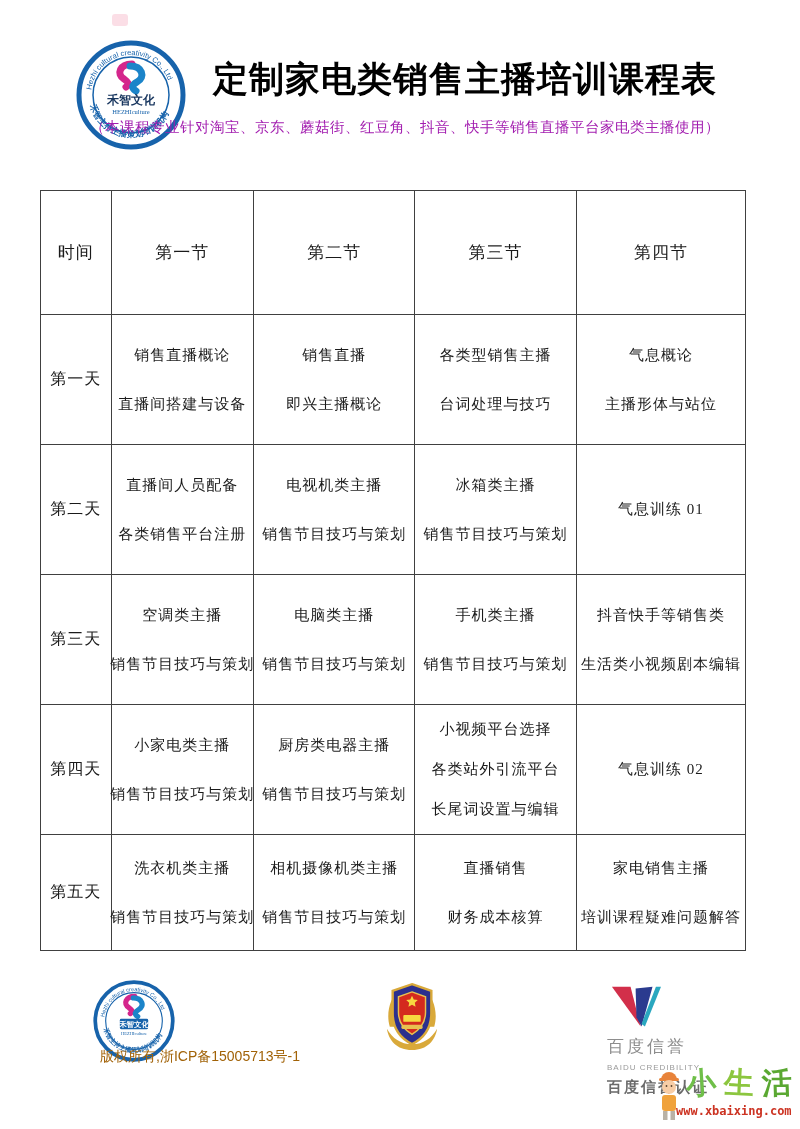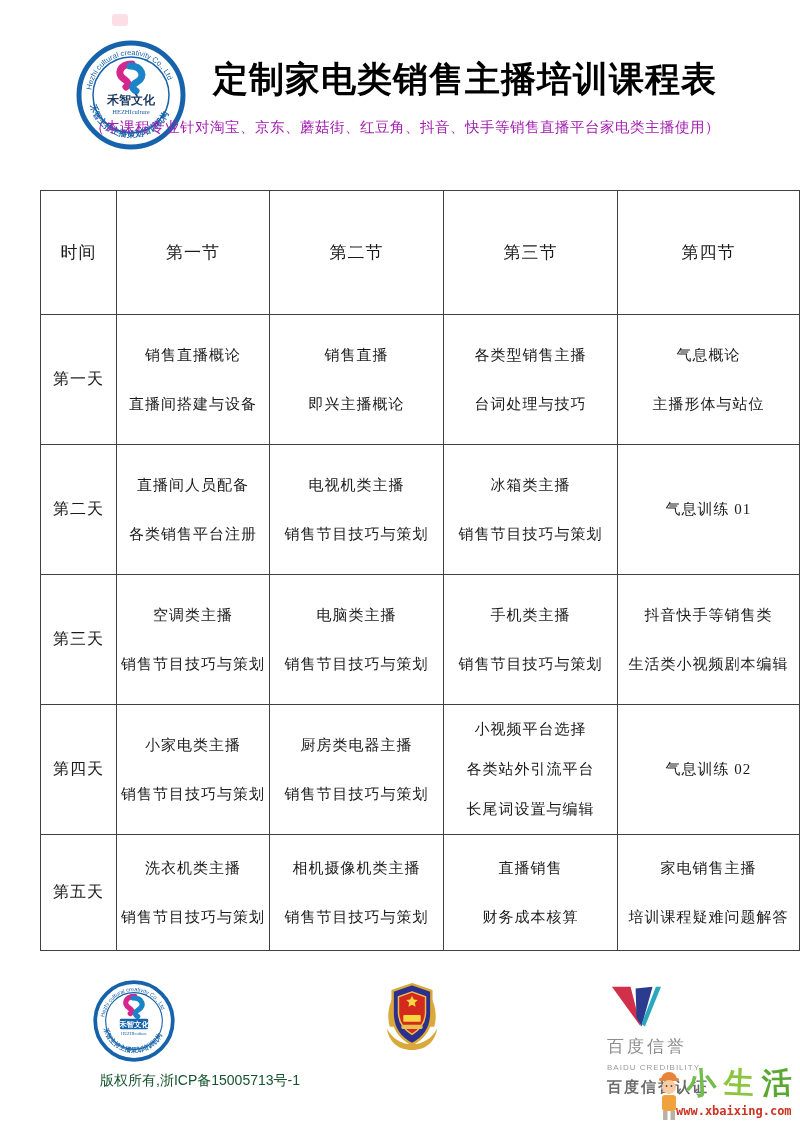--- a/index.html
+++ b/index.html
@@ -14,39 +14,39 @@
     font-size:35px;font-weight:bold;color:#000;letter-spacing:1px;
   }
   .page-subtitle{
     position:absolute;left:55px;top:118px;width:700px;text-align:center;
     font-size:14.5px;color:#a21caf;letter-spacing:.5px;
   }
   .artifact{position:absolute;left:112px;top:14px;width:16px;height:12px;
     background:#f9ccd8;opacity:.65;border-radius:3px;}
   
   table.course{
-    position:absolute;left:40px;top:190px;width:760px;
+    position:absolute;left:40px;top:190px;width:706px;
     border-collapse:collapse;table-layout:fixed;
   }
   table.course th,table.course td{
     border:1px solid #404040;text-align:center;vertical-align:middle;
     font-weight:normal;padding:0;
   }
   table.course thead tr{height:124px;}
   table.course tbody tr{height:130px;}
   table.course tbody tr:last-child{height:116px;}
   .hdr{font-size:17px;font-weight:bold;letter-spacing:1px;}
   .day{font-size:16px;font-weight:600;letter-spacing:1px;}
   .cell-lines{display:flex;flex-direction:column;align-items:center;justify-content:center;gap:30px;}
   .cell-lines.n3{gap:21px;}
   .cell-lines .line{font-size:15px;letter-spacing:1px;white-space:nowrap;}
   
   .footer-logo{position:absolute;left:93px;top:980px;width:82px;height:82px;}
-  .copyright{position:absolute;left:70px;top:1072px;width:260px;text-align:center;
-    font-size:14px;color:#14532d;font-family:"Liberation Sans",sans-serif;}
+  .copyright{position:absolute;left:70px;top:1048px;width:260px;text-align:center;
+    font-size:14px;color:#a16207;font-family:"Liberation Sans",sans-serif;}
   .police-badge{position:absolute;left:383px;top:980px;width:58px;height:76px;}
   .police-text{position:absolute;left:300px;top:1059px;width:240px;text-align:center;
     font-size:15px;font-weight:bold;color:#111;font-family:"Liberation Sans",sans-serif;}
   .baidu-block{position:absolute;left:607px;top:985px;width:140px;
     font-family:"Liberation Sans",sans-serif;}
   .baidu-v{width:64px;height:44px;}
   .baidu-cn{font-size:17px;color:#8d8d8d;letter-spacing:3px;margin-top:2px;}
   .baidu-en{font-size:8px;color:#9a9a9a;letter-spacing:1px;margin-top:5px;}
   .baidu-cert{font-size:15px;color:#6a6a6a;font-weight:bold;letter-spacing:2px;margin-top:6px;}
   

